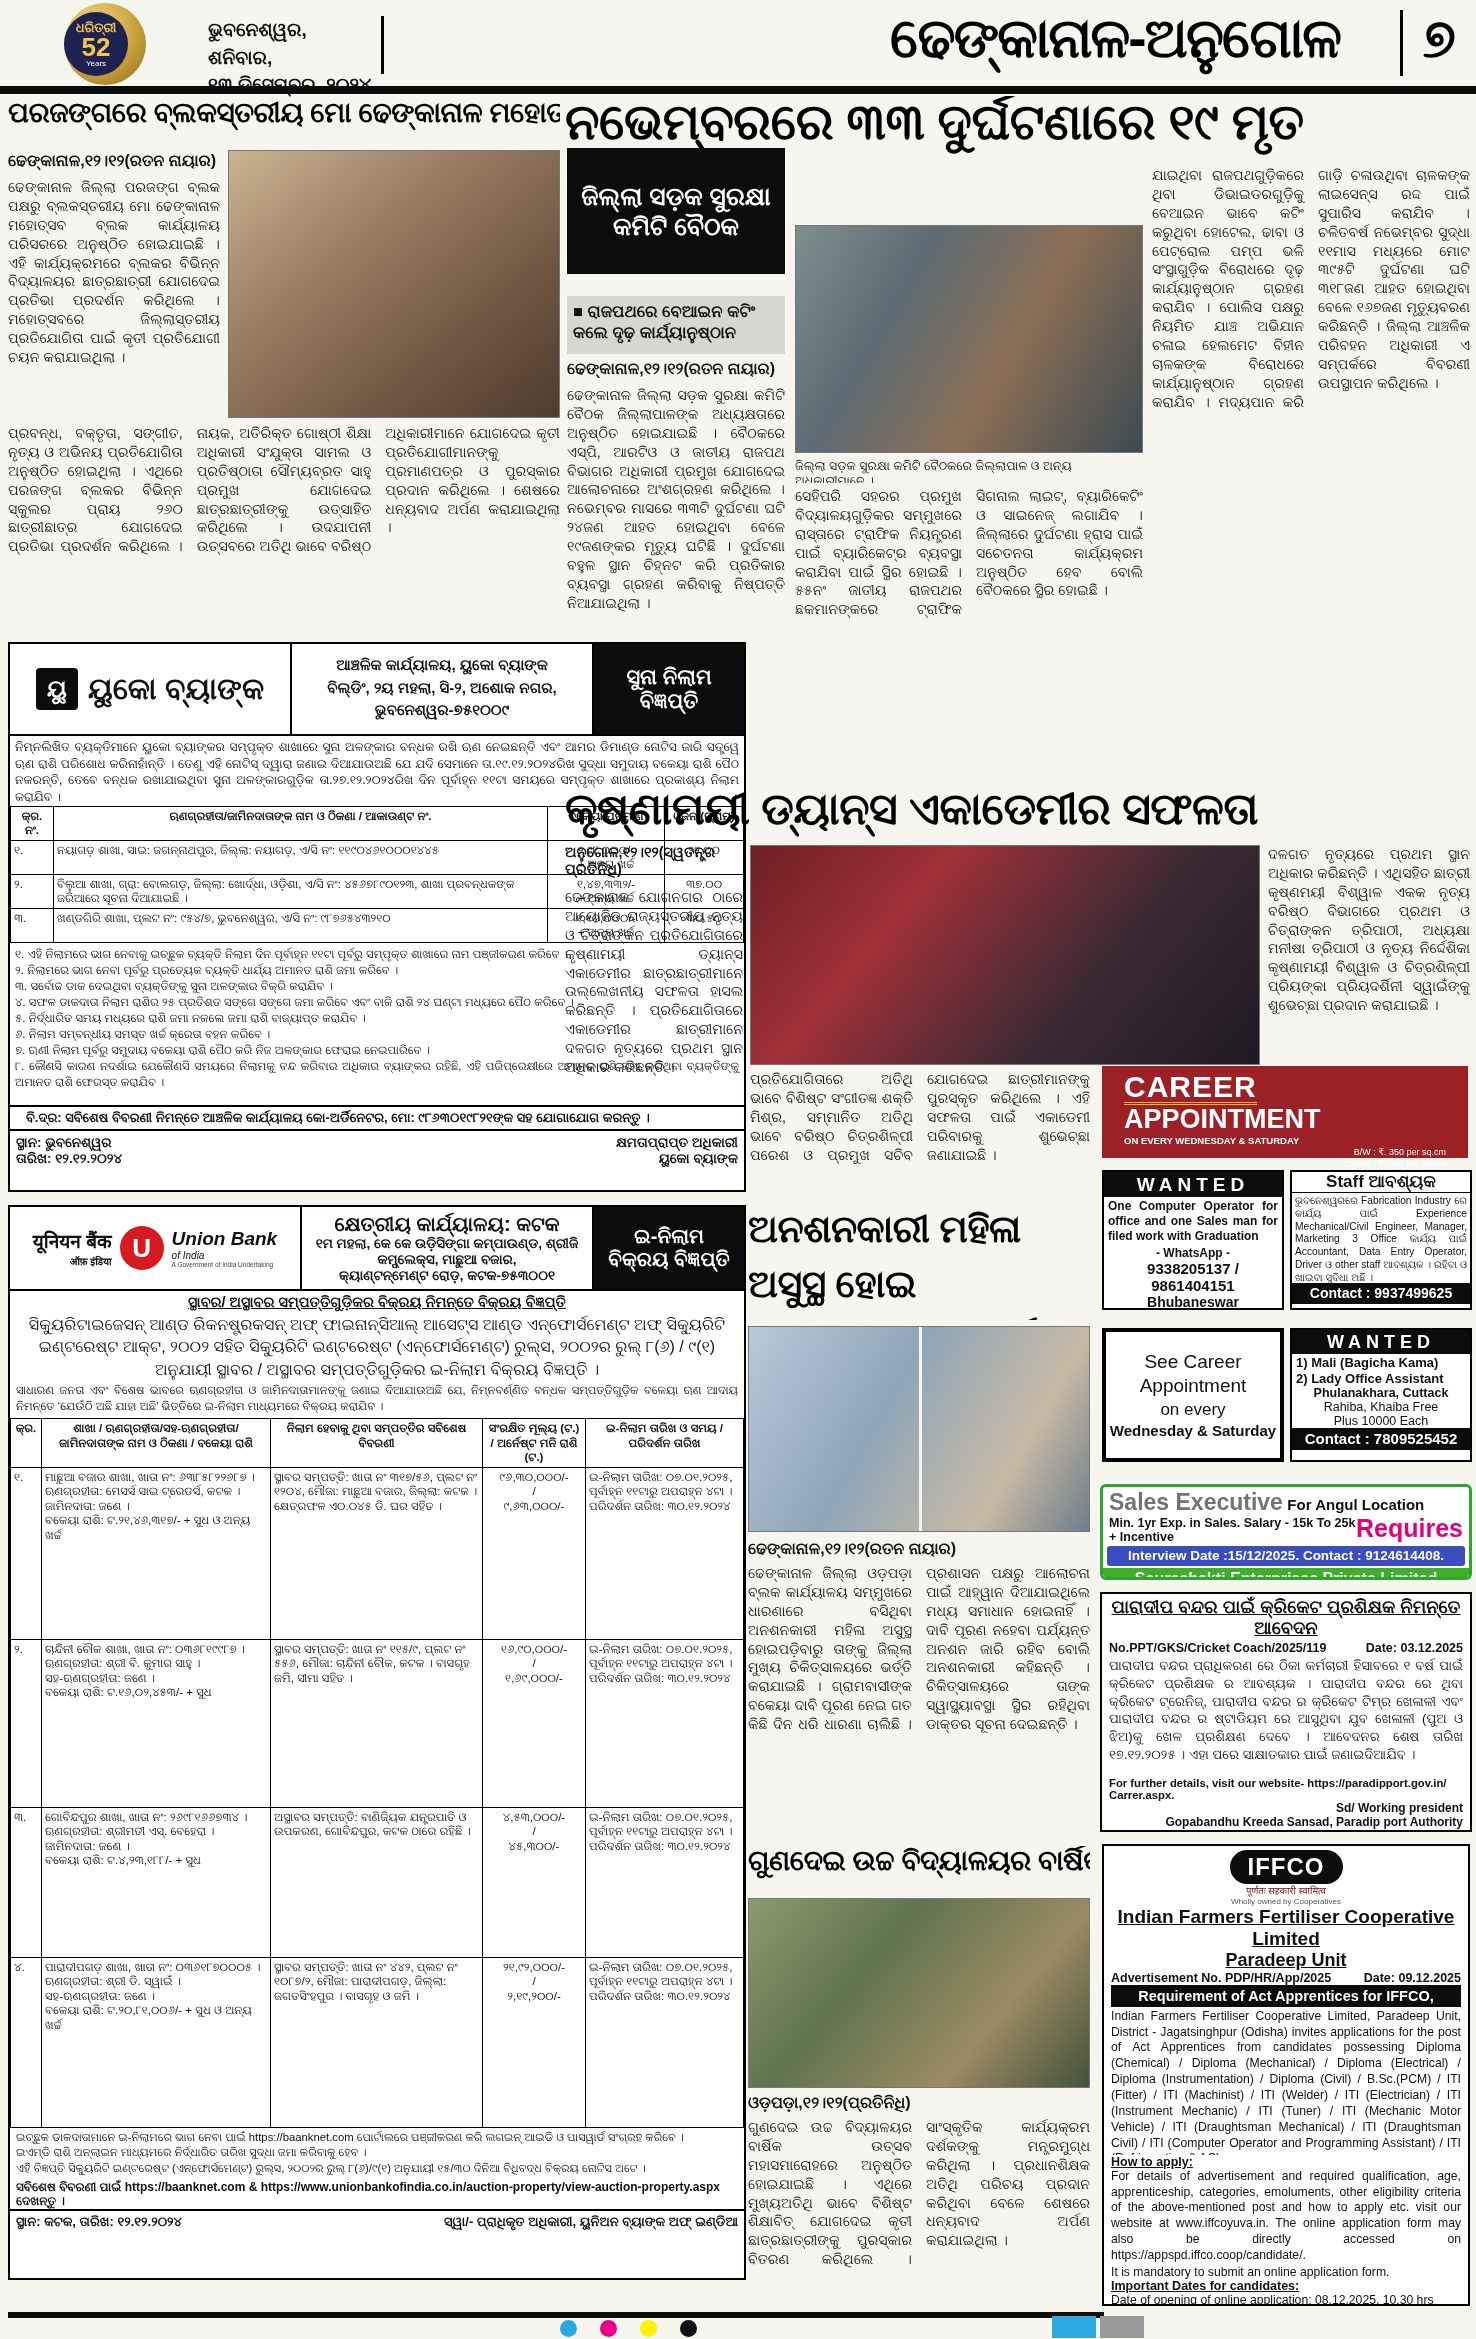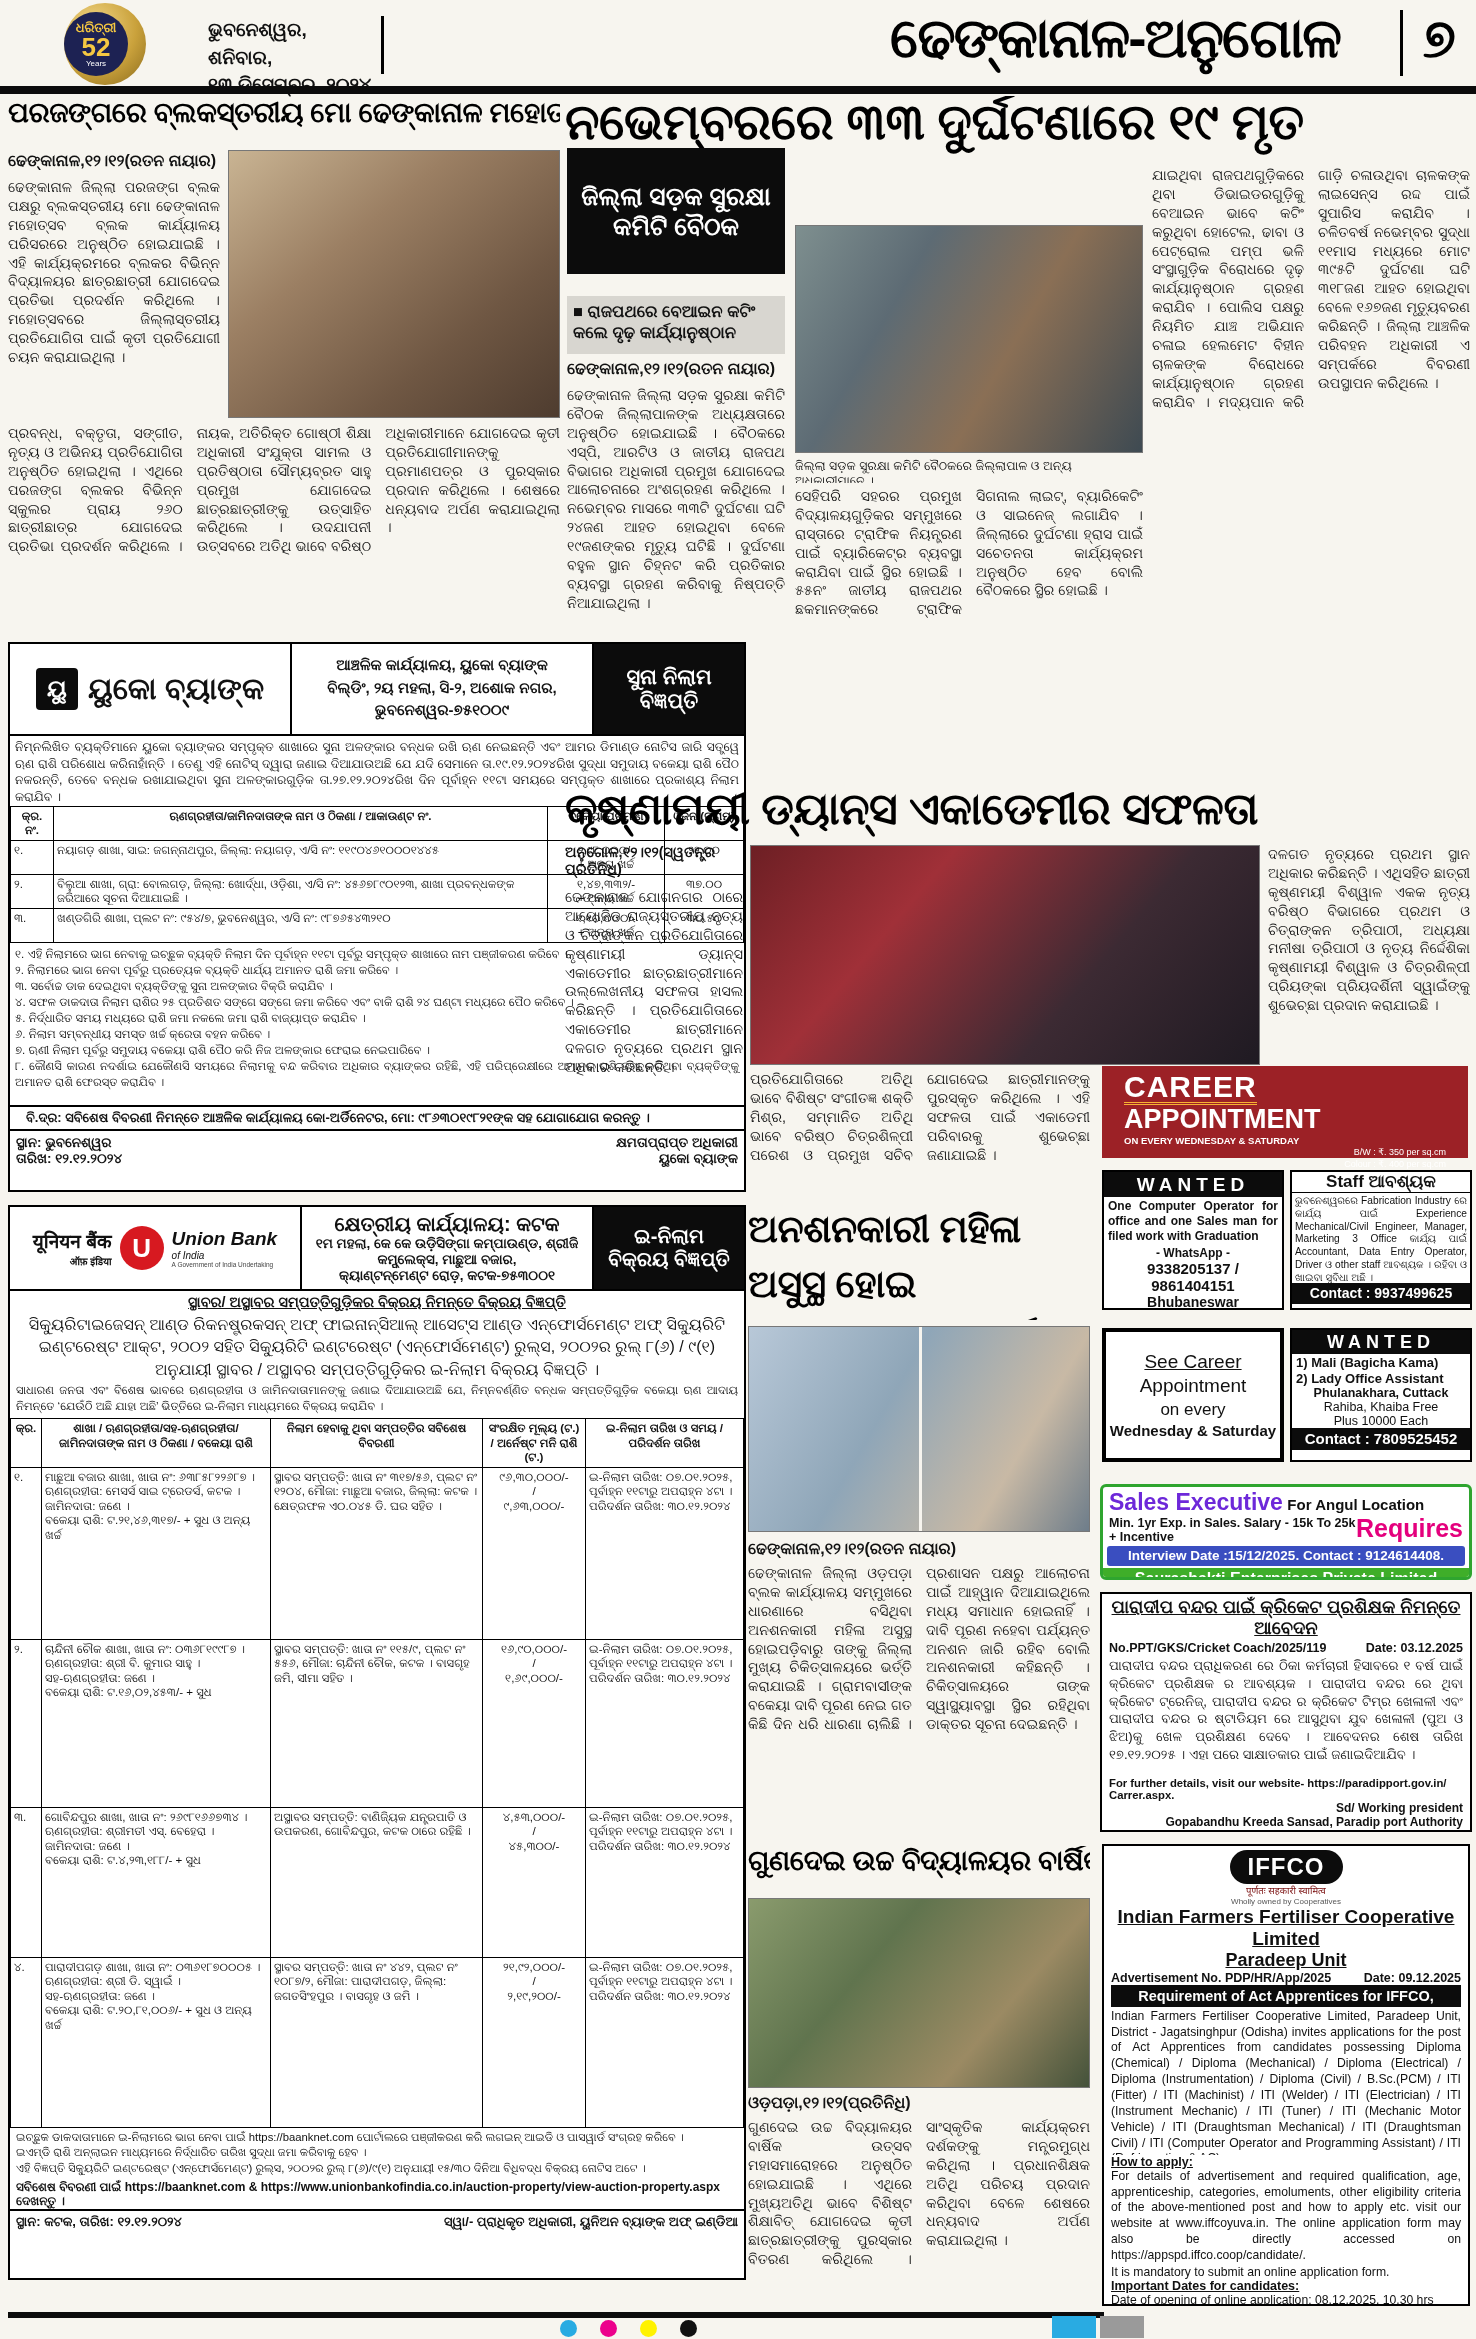--- a/index.html
+++ b/index.html
@@ -188,39 +188,39 @@
     <div style="text-align:center;font-weight:bold;font-size:14px;">Bhubaneswar</div>
   </div>
 
   <div class="abs adbox" style="left:1290px;top:1170px;width:182px;height:140px;">
     <div style="font-size:17px;font-weight:bold;text-align:center;border-bottom:1px solid #000;">Staff ଆବଶ୍ୟକ</div>
     <div style="font-size:10.2px;text-align:justify;padding:2px 3px;line-height:1.25;height:86px;overflow:hidden;">ଭୁବନେଶ୍ୱରରେ Fabrication Industry ରେ କାର୍ଯ୍ୟ ପାଇଁ Experience Mechanical/Civil Engineer, Manager, Marketing 3 Office କାର୍ଯ୍ୟ ପାଇଁ Accountant, Data Entry Operator, Driver ଓ other staff ଆବଶ୍ୟକ । ରହିବା ଓ ଖାଇବା ସୁବିଧା ଅଛି ।</div>
     <div class="blackbar" style="font-size:14px;height:21px;line-height:21px;">Contact : 9937499625</div>
   </div>
 
   <div class="abs" style="left:1102px;top:1328px;width:182px;height:134px;border:4px solid #000;background:#fff;text-align:center;display:flex;flex-direction:column;justify-content:center;line-height:1.3;">
-    <span style="font-size:19px;text-decoration:underline;">See Career</span>
+    <span style="font-size:19px;">See Career</span>
     <span style="font-size:19px;">Appointment</span>
     <span style="font-size:17px;">on every</span>
     <span style="font-size:15px;font-weight:bold;">Wednesday &amp; Saturday</span>
   </div>
 
   <div class="abs adbox" style="left:1290px;top:1328px;width:182px;height:134px;">
     <div class="blackbar" style="font-size:18px;letter-spacing:5px;height:24px;line-height:24px;">WANTED</div>
     <div style="font-size:13px;font-weight:bold;padding:1px 4px;">1) Mali (Bagicha Kama)</div>
     <div style="font-size:13px;font-weight:bold;padding:0 4px;">2) Lady Office Assistant</div>
     <div style="font-size:12.5px;font-weight:bold;text-align:center;">Phulanakhara, Cuttack</div>
     <div style="font-size:12.5px;text-align:center;">Rahiba, Khaiba Free</div>
     <div style="font-size:12.5px;text-align:center;">Plus 10000 Each</div>
     <div class="blackbar" style="font-size:15px;height:22px;line-height:22px;">Contact : 7809525452</div>
   </div>
 
   <div class="abs" style="left:1100px;top:1484px;width:372px;height:96px;border:3px solid #2fa52f;background:#fff;border-radius:6px;overflow:hidden;">
     <div style="padding:2px 6px 0 6px;">
-      <span style="color:#6d28d9;font-weight:900;font-size:23px;">Sales Executive</span>
+      <span style="color:#737373;font-weight:900;font-size:23px;">Sales Executive</span>
       <span style="font-weight:bold;font-size:15px;">For Angul Location</span>
       <span style="float:right;color:#e4007d;font-weight:900;font-size:25px;line-height:1;">Requires</span>
     </div>
     <div style="font-size:12.5px;font-weight:bold;padding:0 6px 2px 6px;">Min. 1yr Exp. in Sales. Salary - 15k To 25k + Incentive</div>
     <div style="background:#3a4ec0;color:#fff;font-weight:bold;font-size:13.5px;text-align:center;height:20px;line-height:20px;margin:0 4px;border-radius:3px;">Interview Date :15/12/2025. Contact : 9124614408.</div>
     <div style="background:#3fae29;color:#fff;font-weight:900;font-size:16px;text-align:center;height:22px;line-height:22px;margin-top:2px;">Saurashakti Enterprises Private Limited</div>
 
   </div>
 
   <div class="abs adbox" style="left:1100px;top:1592px;width:372px;height:240px;padding:3px 7px;">

